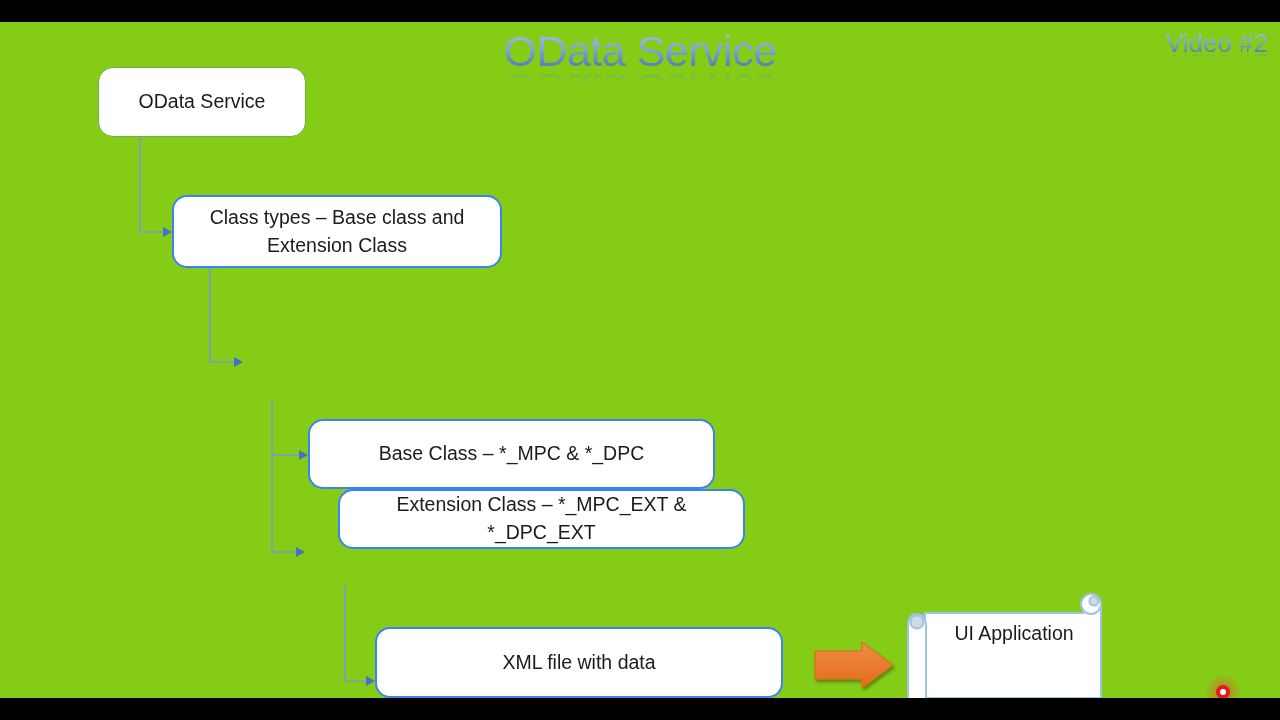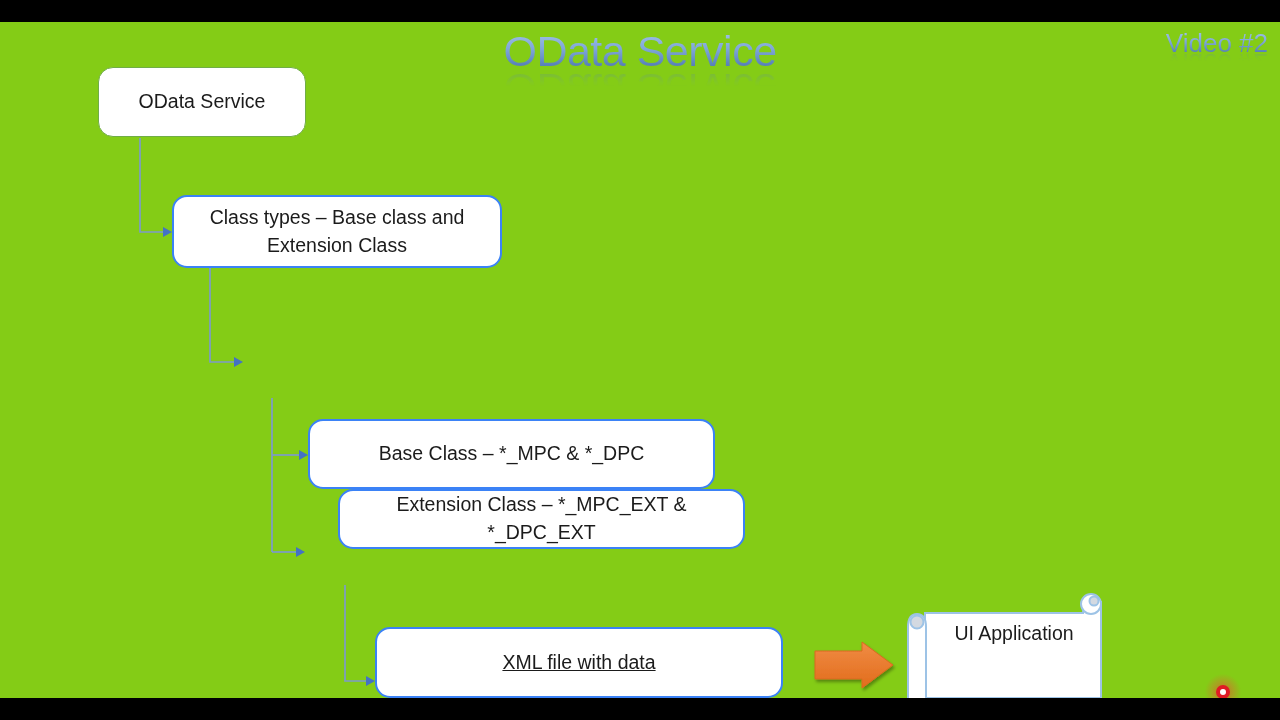--- a/index.html
+++ b/index.html
@@ -32,21 +32,21 @@
     border:2px solid #3b82f6;border-radius:15px;
     display:flex;align-items:center;justify-content:center;text-align:center;
     font-size:19.5px;line-height:1.42;color:#1b1b1b;padding:4px 10px;
   }
   .node.root{border-color:#70AD47;border-width:1.5px;}
   #n0{left:98px; top:67px; width:208px;height:70px;}
   #n1{left:172px;top:195px;width:330px;height:73px;}
   #n2{left:243px;top:327px;width:408px;height:71px;}
   #n3{left:308px;top:419px;width:407px;height:70px;}
   #n4{left:305px;top:489px;width:407px;height:60px;margin-left:33px;}
-  #n5{left:375px;top:627px;width:408px;height:71px;text-decoration:underline;}
+  #n5{left:375px;top:627px;width:408px;height:71px;}
 
   .overlay{position:absolute;left:0;top:0;width:1280px;height:720px;pointer-events:none;}
 
   .ui-app-label{
     position:absolute;left:930px;top:622px;width:168px;height:70px;
     display:flex;align-items:flex-start;justify-content:center;
     font-size:19.5px;color:#1b1b1b;z-index:2;
   }
 
   

